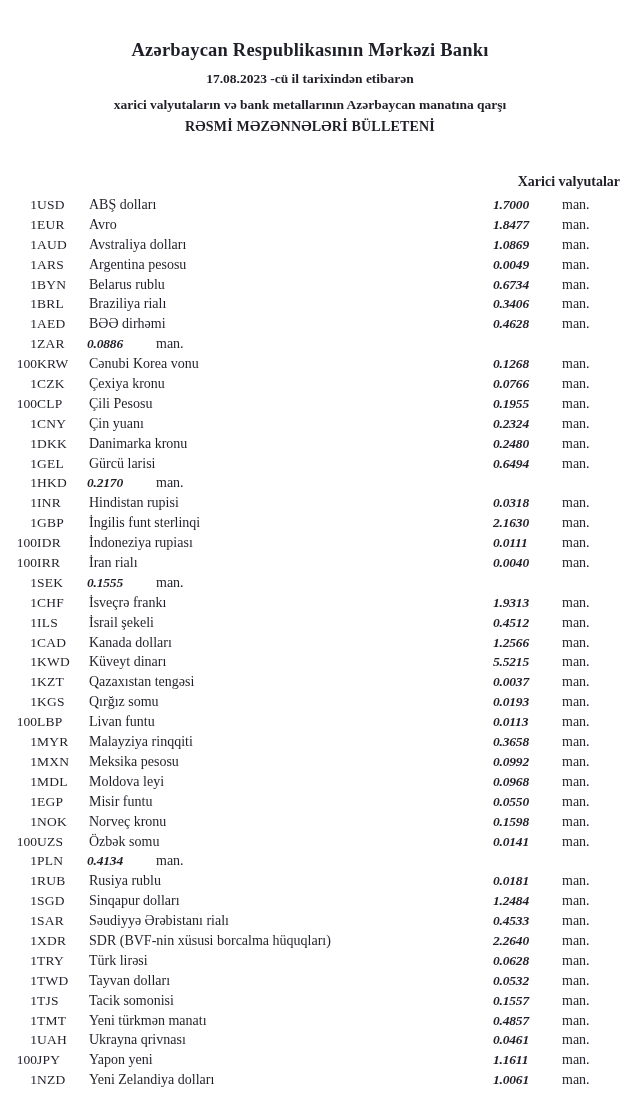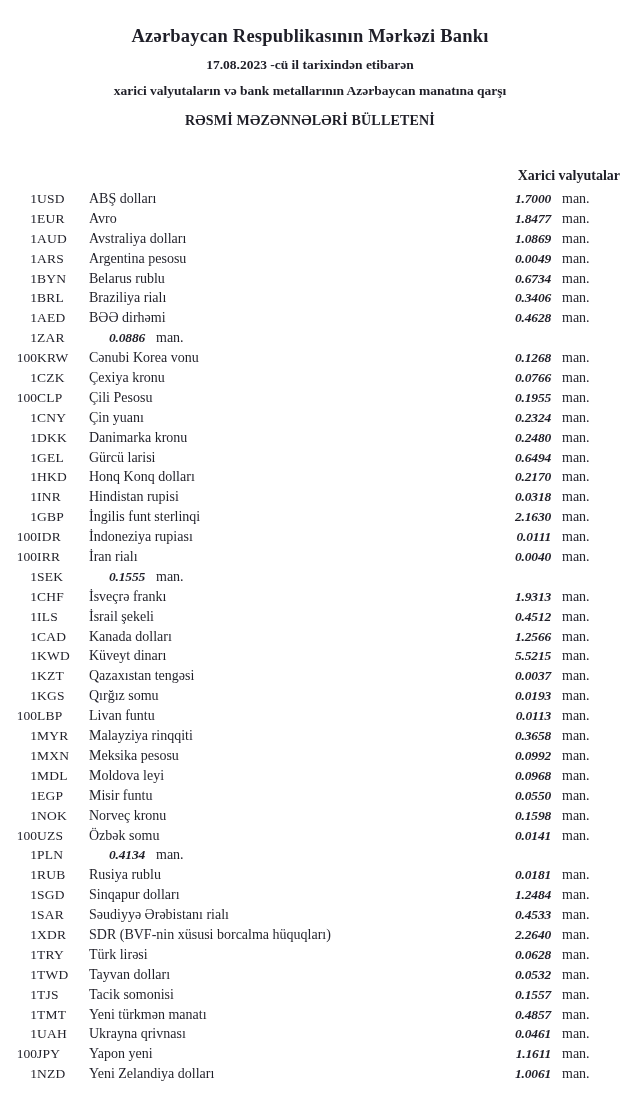--- a/index.html
+++ b/index.html
@@ -11,21 +11,21 @@
     width: 620px;
     height: 1102px;
     font-family: "Liberation Serif", "DejaVu Serif", serif;
     color: #1f1f28;
     overflow: hidden;
   }
   .page {
     box-sizing: border-box;
     width: 620px;
     height: 816px;
-    padding-top: 25px;
+    padding-top: 39px;
   }
   .doc-header {
     text-align: center;
   }
   .bank-name {
     font-size: 18.5px;
     font-weight: bold;
     letter-spacing: 0.2px;
     line-height: 22px;
   }
@@ -37,21 +37,21 @@
   }
   .subtitle-line {
     font-size: 13.5px;
     font-weight: bold;
     margin-top: 9px;
     line-height: 17px;
   }
   .bulletin-title {
     font-size: 14px;
     font-weight: bold;
-    margin-top: 13px;
+    margin-top: 5px;
     line-height: 18px;
     letter-spacing: 0.2px;
   }
   .section-title {
     text-align: right;
     font-size: 14px;
     font-weight: bold;
     margin-top: 37px;
     line-height: 17px;
   }
@@ -81,21 +81,21 @@
   .cell-name {
     flex: 1 1 auto;
     font-size: 14px;
     padding-left: 2px;
     white-space: nowrap;
     overflow: hidden;
   }
   .cell-rate {
     width: 58px;
     flex: 0 0 58px;
-    text-align: right;
+    text-align: left;
     font-size: 13.5px;
     font-weight: bold;
     font-style: italic;
     letter-spacing: -0.2px;
   }
   .cell-unit {
     width: 36px;
     flex: 0 0 36px;
     margin-left: 11px;
     font-size: 14px;
@@ -209,21 +209,20 @@
       <div class="rate-row">
     <span class="cell-qty">1</span>
     <span class="cell-code">GEL</span>
     <span class="cell-name">Gürcü larisi</span>
     <span class="cell-rate">0.6494</span>
     <span class="cell-unit">man.</span>
   </div>
       <div class="rate-row">
     <span class="cell-qty">1</span>
     <span class="cell-code">HKD</span>
-    <span class="cell-name">Honq Konq dolları</span>
     <span class="cell-rate">0.2170</span>
     <span class="cell-unit">man.</span>
   </div>
       <div class="rate-row">
     <span class="cell-qty">1</span>
     <span class="cell-code">INR</span>
     <span class="cell-name">Hindistan rupisi</span>
     <span class="cell-rate">0.0318</span>
     <span class="cell-unit">man.</span>
   </div>

